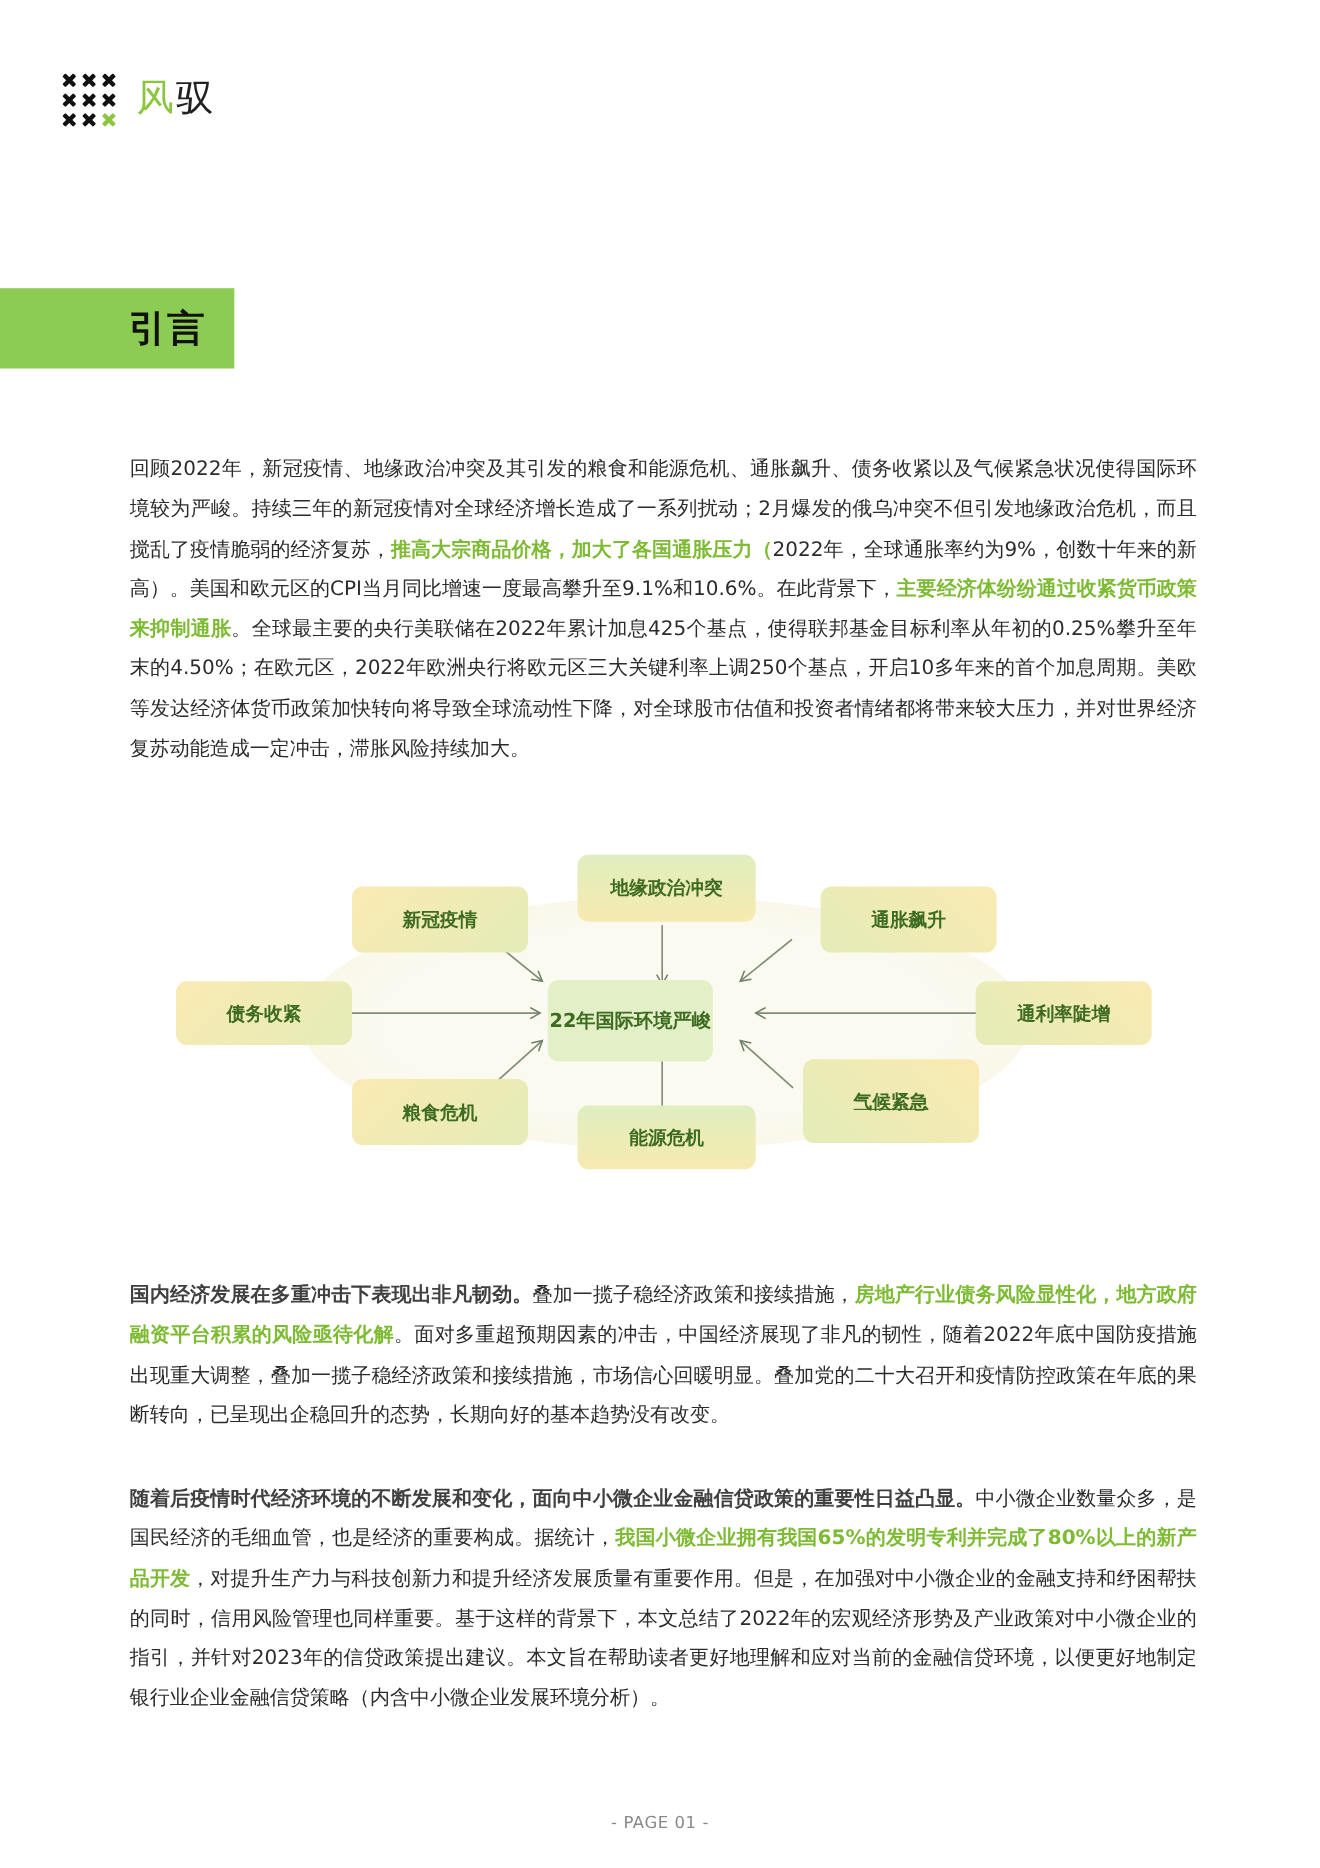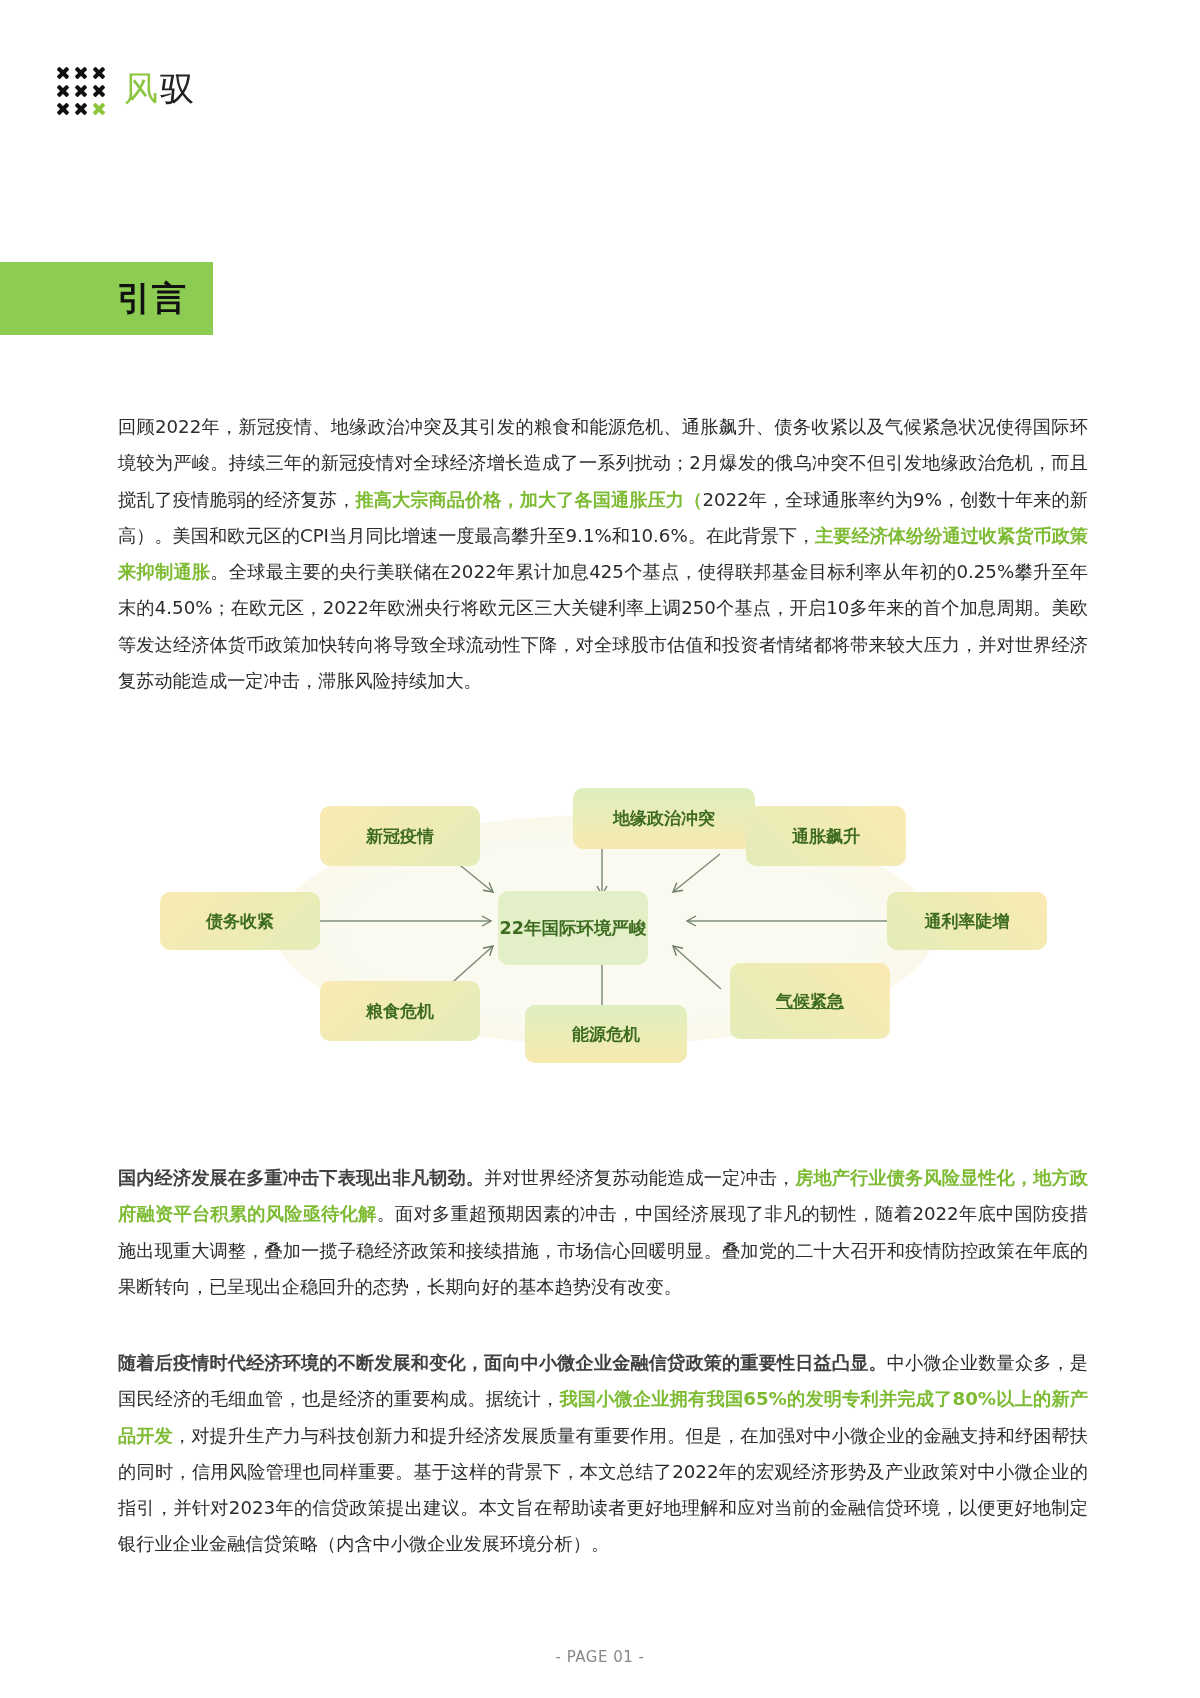--- a/index.html
+++ b/index.html
@@ -73,21 +73,21 @@
       <line x1="447" y1="66" x2="447" y2="120" marker-end="url(#ah)"></line>
       <line x1="290" y1="78" x2="338" y2="117" marker-end="url(#ah)"></line>
       <line x1="565" y1="79" x2="518" y2="117" marker-end="url(#ah)"></line>
       <line x1="150" y1="146" x2="336" y2="146" marker-end="url(#ah)"></line>
       <line x1="733" y1="146" x2="532" y2="146" marker-end="url(#ah)"></line>
       <line x1="290" y1="214" x2="338" y2="171" marker-end="url(#ah)"></line>
       <line x1="447" y1="232" x2="447" y2="173" marker-end="url(#ah)"></line>
       <line x1="566" y1="214" x2="518" y2="171" marker-end="url(#ah)"></line>
     </g>
   </svg>
-  <div class="node n-warm-b" style="left:370px; top:13px; width:182px; height:61px;margin-left:48px;">
+  <div class="node n-warm-b" style="left:370px; top:2px; width:162px; height:61px;">
       <span>地缘政治冲突</span>
     </div>
   <div class="node n-warm" style="left:165px; top:31px; width:160px; height:60px;">
       <span>新冠疫情</span>
     </div>
   <div class="node n-warm-r" style="left:575px; top:31px; width:160px; height:60px;margin-left:16px;">
       <span>通胀飙升</span>
     </div>
   <div class="node n-warm" style="left:5px; top:117px; width:160px; height:58px;">
       <span>债务收紧</span>
@@ -102,17 +102,17 @@
       <span>通利率陡增</span>
     </div>
   <div class="node n-warm-b" style="left:370px; top:230px; width:162px; height:58px;">
       <span>能源危机</span>
     </div>
   <div class="node n-warm-r" style="left:575px; top:188px; width:160px; height:76px;text-decoration:underline;">
       <span>气候紧急</span>
     </div>
 </div>
 
-<div class="para p2"><span class="b">国内经济发展在多重冲击下表现出非凡韧劲。</span><span>并对世界经济复苏动能造成一定冲击，</span><span class="hl">房地产行业债务风险显性化，地方政府融资平台积累的风险亟待化解</span><span>。面对多重超预期因素的冲击，中国经济展现了非凡的韧性，随着2022年底中国防疫措施出现重大调整，叠加一揽子稳经济政策和接续措施，市场信心回暖明显。叠加党的二十大召开和疫情防控政策在年底的果断转向，已呈现出企稳回升的态势，长期向好的基本趋势没有改变。</span></div>
+<div class="para p2"><span class="b">国内经济发展在多重冲击下表现出非凡韧劲。</span><span>叠加一揽子稳经济政策和接续措施，</span><span class="hl">房地产行业债务风险显性化，地方政府融资平台积累的风险亟待化解</span><span>。面对多重超预期因素的冲击，中国经济展现了非凡的韧性，随着2022年底中国防疫措施出现重大调整，叠加一揽子稳经济政策和接续措施，市场信心回暖明显。叠加党的二十大召开和疫情防控政策在年底的果断转向，已呈现出企稳回升的态势，长期向好的基本趋势没有改变。</span></div>
 
 <div class="para p3"><span class="b">随着后疫情时代经济环境的不断发展和变化，面向中小微企业金融信贷政策的重要性日益凸显。</span><span>中小微企业数量众多，是国民经济的毛细血管，也是经济的重要构成。据统计，</span><span class="hl">我国小微企业拥有我国65%的发明专利并完成了80%以上的新产品开发</span><span>，对提升生产力与科技创新力和提升经济发展质量有重要作用。但是，在加强对中小微企业的金融支持和纾困帮扶的同时，信用风险管理也同样重要。基于这样的背景下，本文总结了2022年的宏观经济形势及产业政策对中小微企业的指引，并针对2023年的信贷政策提出建议。本文旨在帮助读者更好地理解和应对当前的金融信贷环境，以便更好地制定银行业企业金融信贷策略（内含中小微企业发展环境分析）。</span></div>
 
 <div class="footer">- PAGE 01 -</div>
 
 </body></html>

